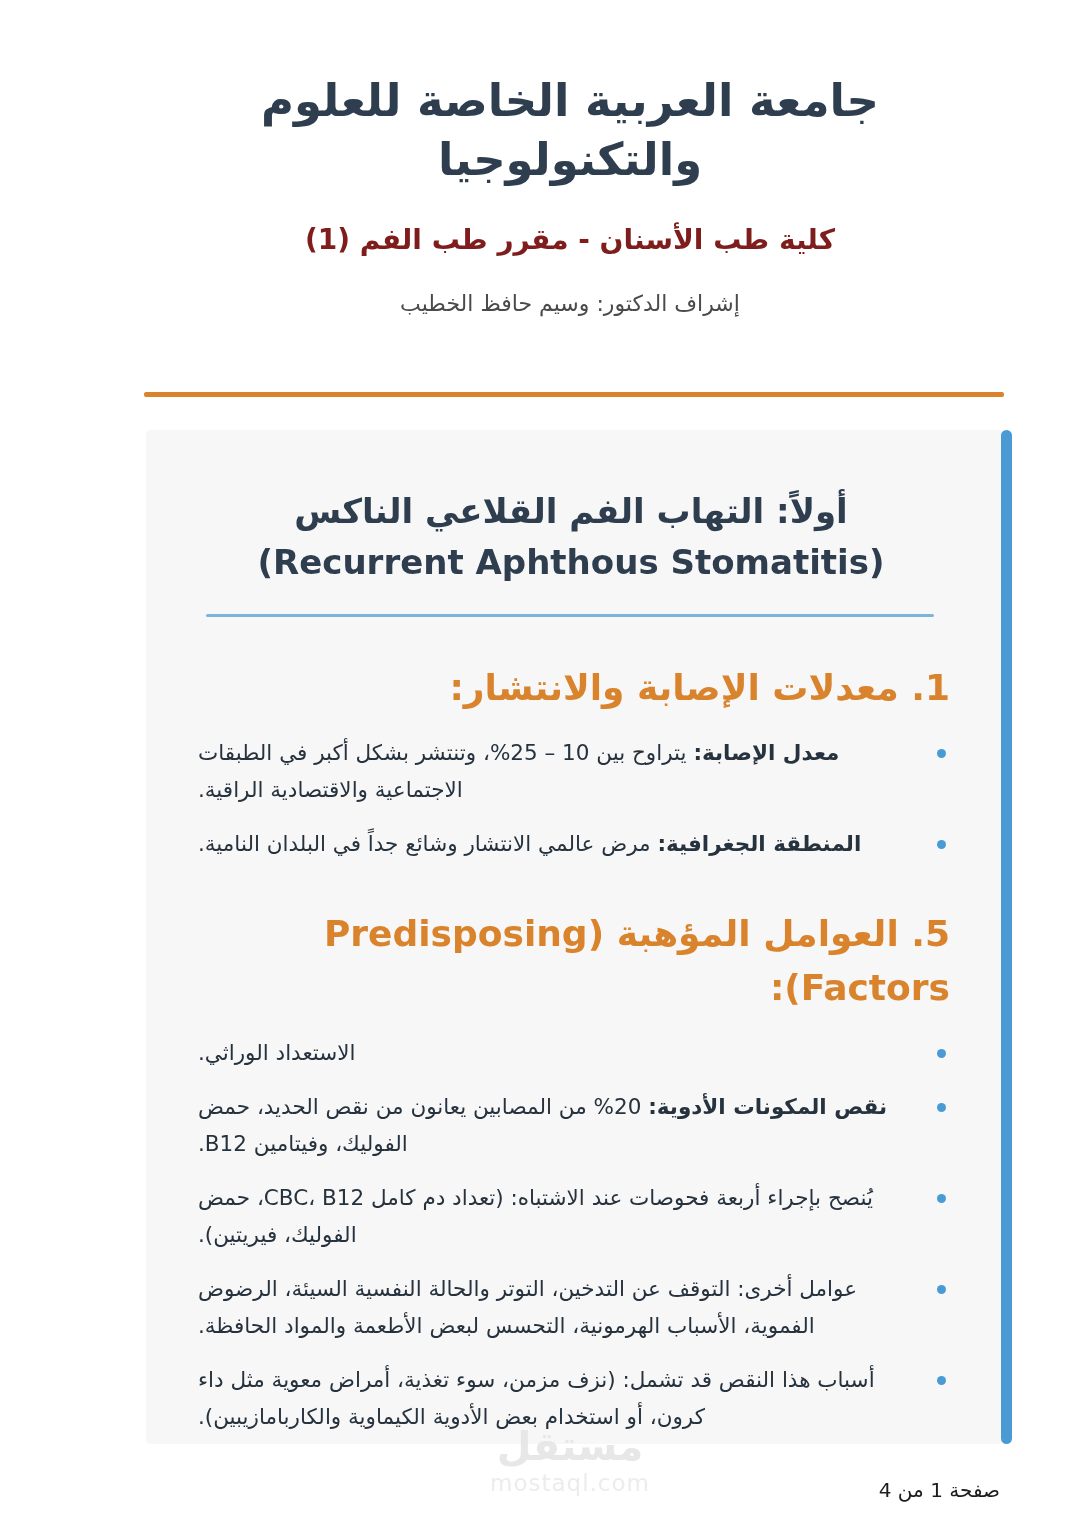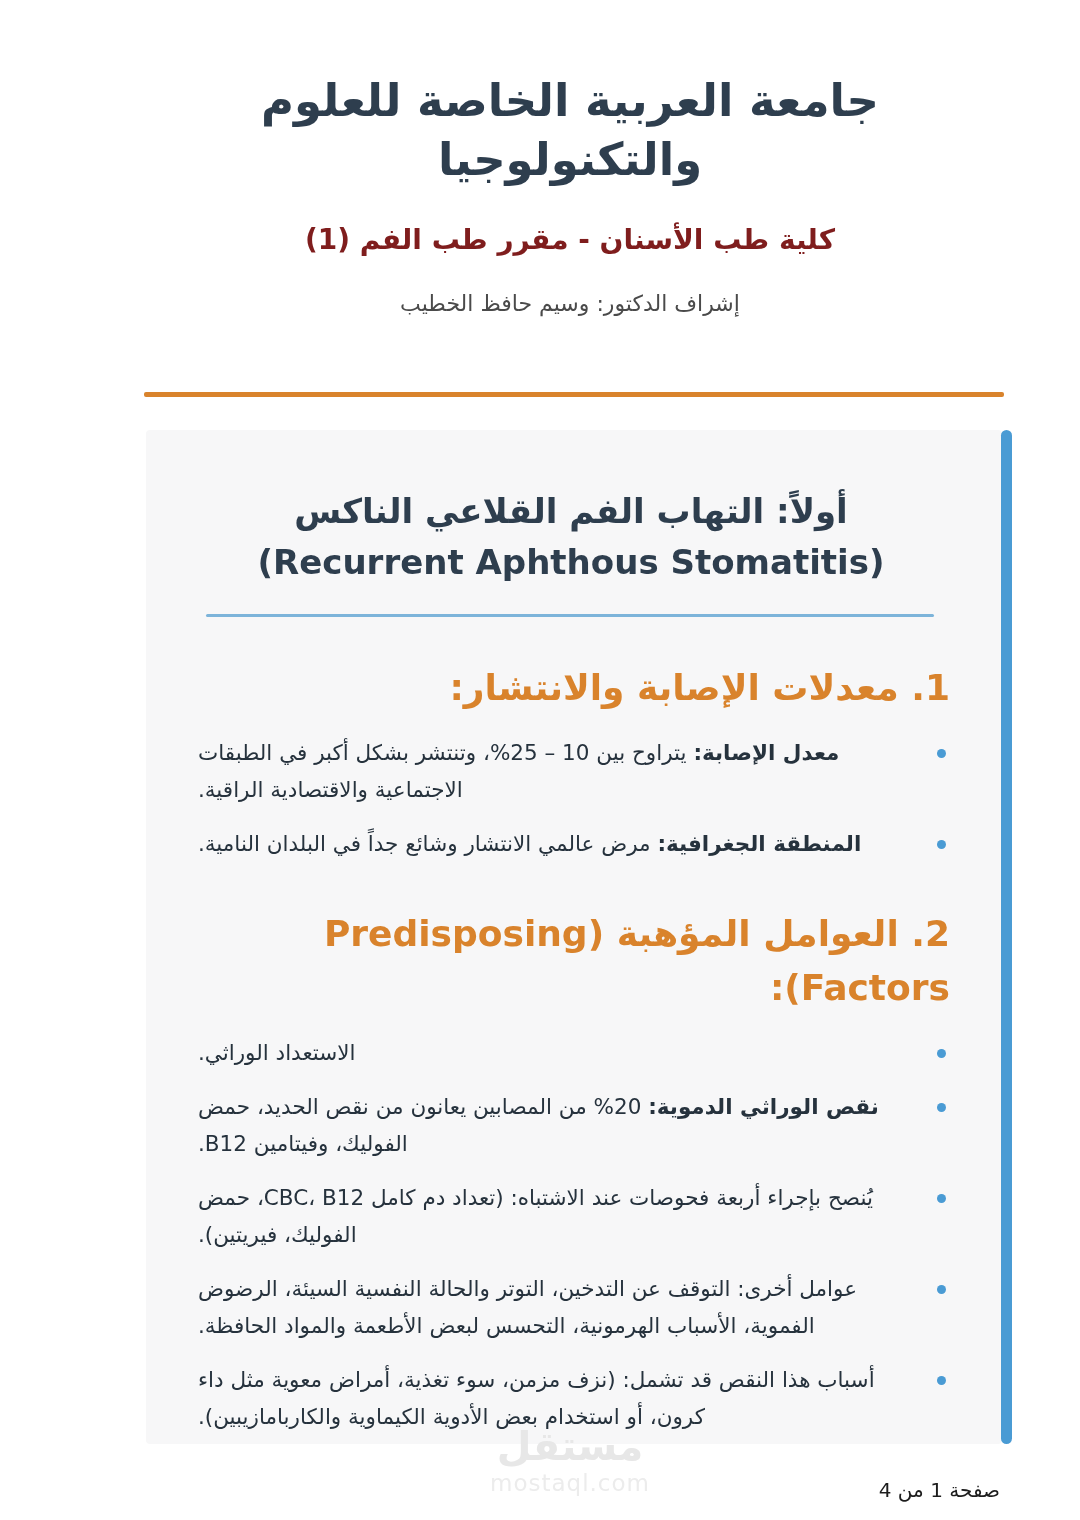--- a/index.html
+++ b/index.html
@@ -208,29 +208,29 @@
           <span class="lead">معدل الإصابة:</span><span> يتراوح بين 10 – 25%، وتنتشر بشكل أكبر في الطبقات الاجتماعية والاقتصادية الراقية.</span>
         </li>
         <li>
           <span class="dot"></span>
           <span class="lead">المنطقة الجغرافية:</span><span> مرض عالمي الانتشار وشائع جداً في البلدان النامية.</span>
         </li>
       </ul>
     </div>
 
     <div class="subsection">
-      <h2 class="subsection-heading">2. العوامل المؤهبة (Predisposing Factors):</h2>
+      <h2 class="subsection-heading">5. العوامل المؤهبة (Predisposing Factors):</h2>
       <ul class="bullets">
         <li>
           <span class="dot"></span>
           <span class="lead"></span><span>الاستعداد الوراثي.</span>
         </li>
         <li>
           <span class="dot"></span>
-          <span class="lead">نقص الوراثي الدموية:</span><span> 20% من المصابين يعانون من نقص الحديد، حمض الفوليك، وفيتامين B12.</span>
+          <span class="lead">نقص المكونات الأدوية:</span><span> 20% من المصابين يعانون من نقص الحديد، حمض الفوليك، وفيتامين B12.</span>
         </li>
         <li>
           <span class="dot"></span>
           <span class="lead"></span><span>يُنصح بإجراء أربعة فحوصات عند الاشتباه: (تعداد دم كامل CBC، B12، حمض الفوليك، فيريتين).</span>
         </li>
         <li>
           <span class="dot"></span>
           <span class="lead"></span><span>عوامل أخرى: التوقف عن التدخين، التوتر والحالة النفسية السيئة، الرضوض الفموية، الأسباب الهرمونية، التحسس لبعض الأطعمة والمواد الحافظة.</span>
         </li>
         <li>

